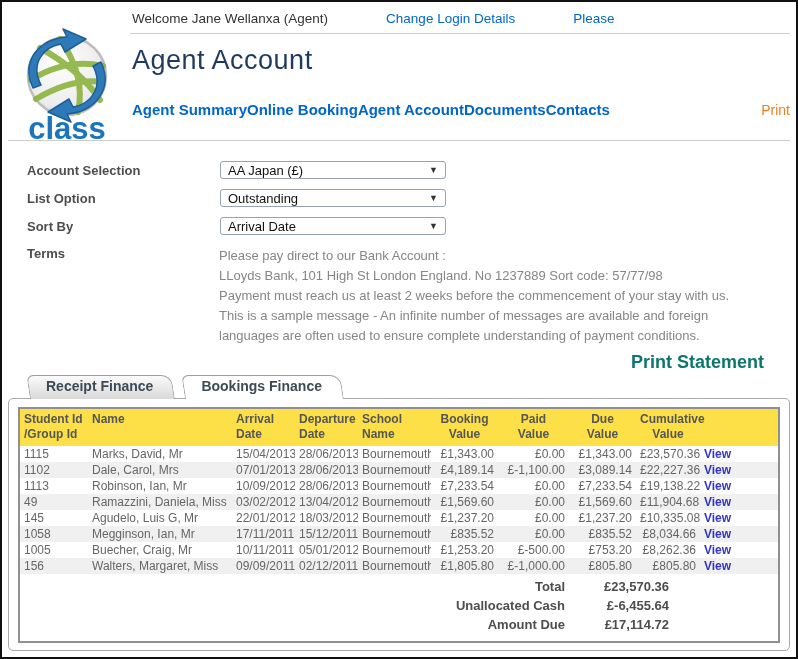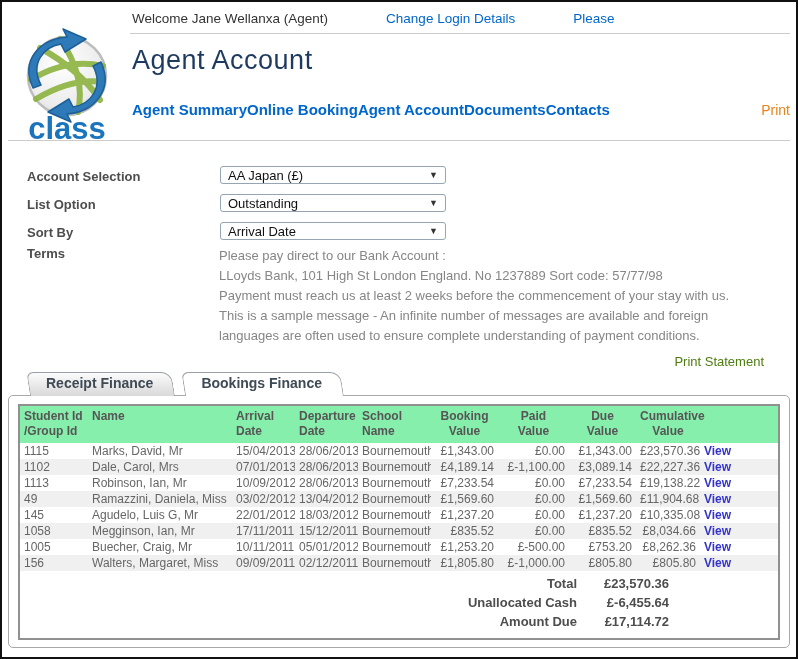--- a/index.html
+++ b/index.html
@@ -23,61 +23,61 @@
   .title { margin:11px 0 0 130px; font-size:27px; color:#1E3A5F; letter-spacing:0.5px; }
   .nav-row { display:flex; align-items:center; margin:25px 6px 0 130px;
              font-size:15px; font-weight:bold; }
   .nav-link { color:#0066CC; text-decoration:none; cursor:pointer; }
   .print-link { margin-left:auto; color:#E8821E; font-weight:normal; font-size:14px;
                 text-decoration:none; cursor:pointer; }
   .divider { margin:22px 6px 0 6px; border-top:1px solid #ccc; }
 
   
   .form { margin:15px 0 0 25px; }
-  .form-row { display:flex; align-items:flex-end; height:28px; }
+  .form-row { display:flex; align-items:center; height:28px; }
   .form-row.terms-row { align-items:flex-start; height:auto; margin-top:6px; }
   .form-label { width:193px; font-size:13px; font-weight:bold; color:#4d4d4d; }
   .select {
     width:226px; height:18px; background:#fff; border:1px solid #96a4b3; border-radius:3px;
     display:flex; align-items:center; justify-content:space-between;
     padding:0 7px; font-size:13px; color:#111; cursor:pointer;
   }
   .select .chev { font-size:9px; color:#333; }
   .terms-text { font-size:13px; color:#868686; line-height:20px; white-space:pre-line; width:580px; }
 
   
   .statement-row { text-align:right; margin:6px 32px 0 0; }
-  .statement-link { font-size:13px; font-weight:normal; color:#4d7c0f; text-decoration:none; cursor:pointer; }
+  .statement-link { font-size:18px; font-weight:bold; color:#0f766e; text-decoration:none; cursor:pointer; }
 
   
   .tabs { position:relative; z-index:2; display:flex; gap:10px; margin:2px 0 -1px 28px; height:24px; }
   .tab { position:relative; padding:3px 22px 0 16px; font-size:14px; font-weight:bold;
          color:#3E4A55; cursor:pointer; }
   .tab .tab-bg { position:absolute; inset:0; border:1px solid #9aa0a6; border-bottom:none;
                  border-radius:7px 10px 0 0; transform:skewX(9deg); transform-origin:bottom left; z-index:-1; }
   .tab.active .tab-bg { background:#fff; }
   .tab.inactive .tab-bg { background:linear-gradient(#fbfbfb,#d9d9d9); }
   .tab .tab-label { position:relative; }
 
   
   .panel { margin:0 6px; border:1px solid #a9a9a9; border-radius:5px; background:#fff; padding:8px 9px 7px 9px; }
   .table-box { border:2px solid #909090; }
   table { width:100%; border-collapse:collapse; table-layout:fixed; }
-  thead th { background:#86efac; color:#565656; font-size:12px; font-weight:bold;
+  thead th { background:#fde047; color:#565656; font-size:12px; font-weight:bold;
              text-align:left; vertical-align:top; padding:3px 4px 4px 4px; white-space:pre-line; line-height:15px; }
   thead th.num { text-align:center; }
   tbody td { font-size:12px; color:#666; padding:1px 4px; height:16px; white-space:nowrap;
              overflow:hidden; }
   tbody td.num { text-align:right; }
   tbody tr:nth-child(even) { background:#f0f0f0; }
   .view-link { color:#3333CC; font-weight:bold; text-decoration:none; cursor:pointer; }
 
   .totals { padding:3px 0 7px 0; background:#fff; }
   .total-row { display:flex; justify-content:flex-end; font-size:13px; font-weight:bold;
-               color:#4d4d4d; line-height:19px; }
+               color:#4d4d4d; line-height:19px;gap:12px; }
   .total-label { text-align:right; }
   .total-value { width:92px; text-align:right; margin-right:109px; }
 </style>
 </head>
 <body>
 
 <div class="page">
 
   <div class="logo">
     <svg viewBox="0 0 112 118" width="112" height="118">

